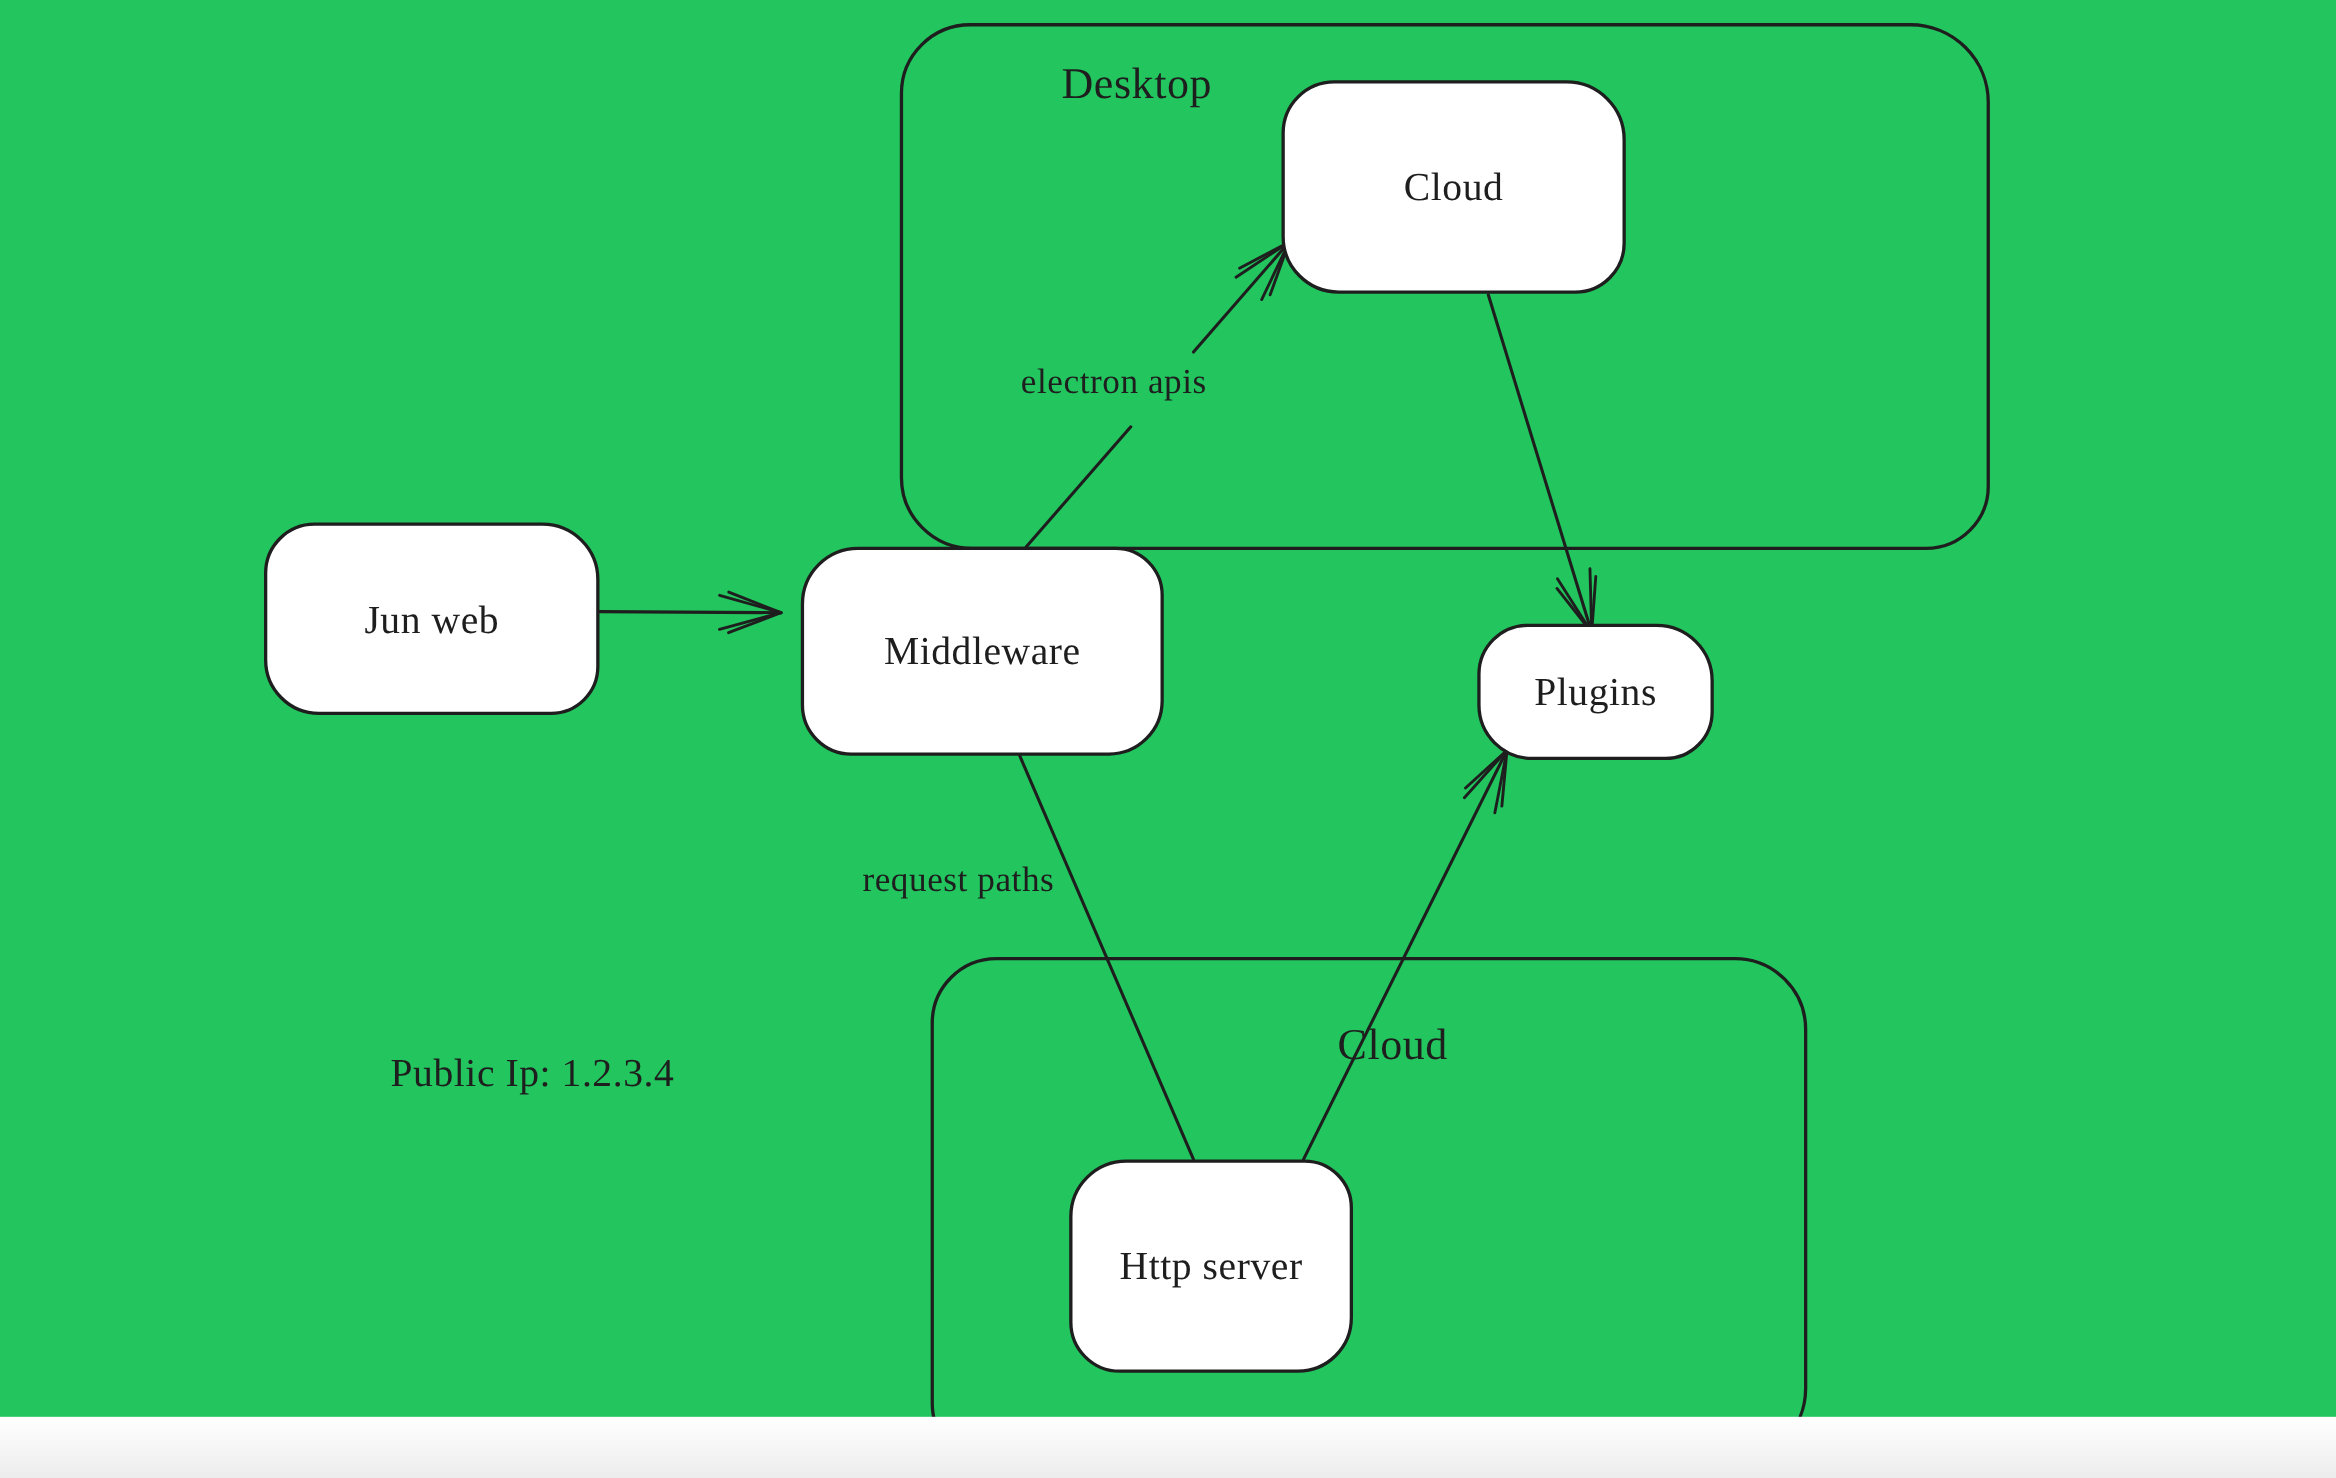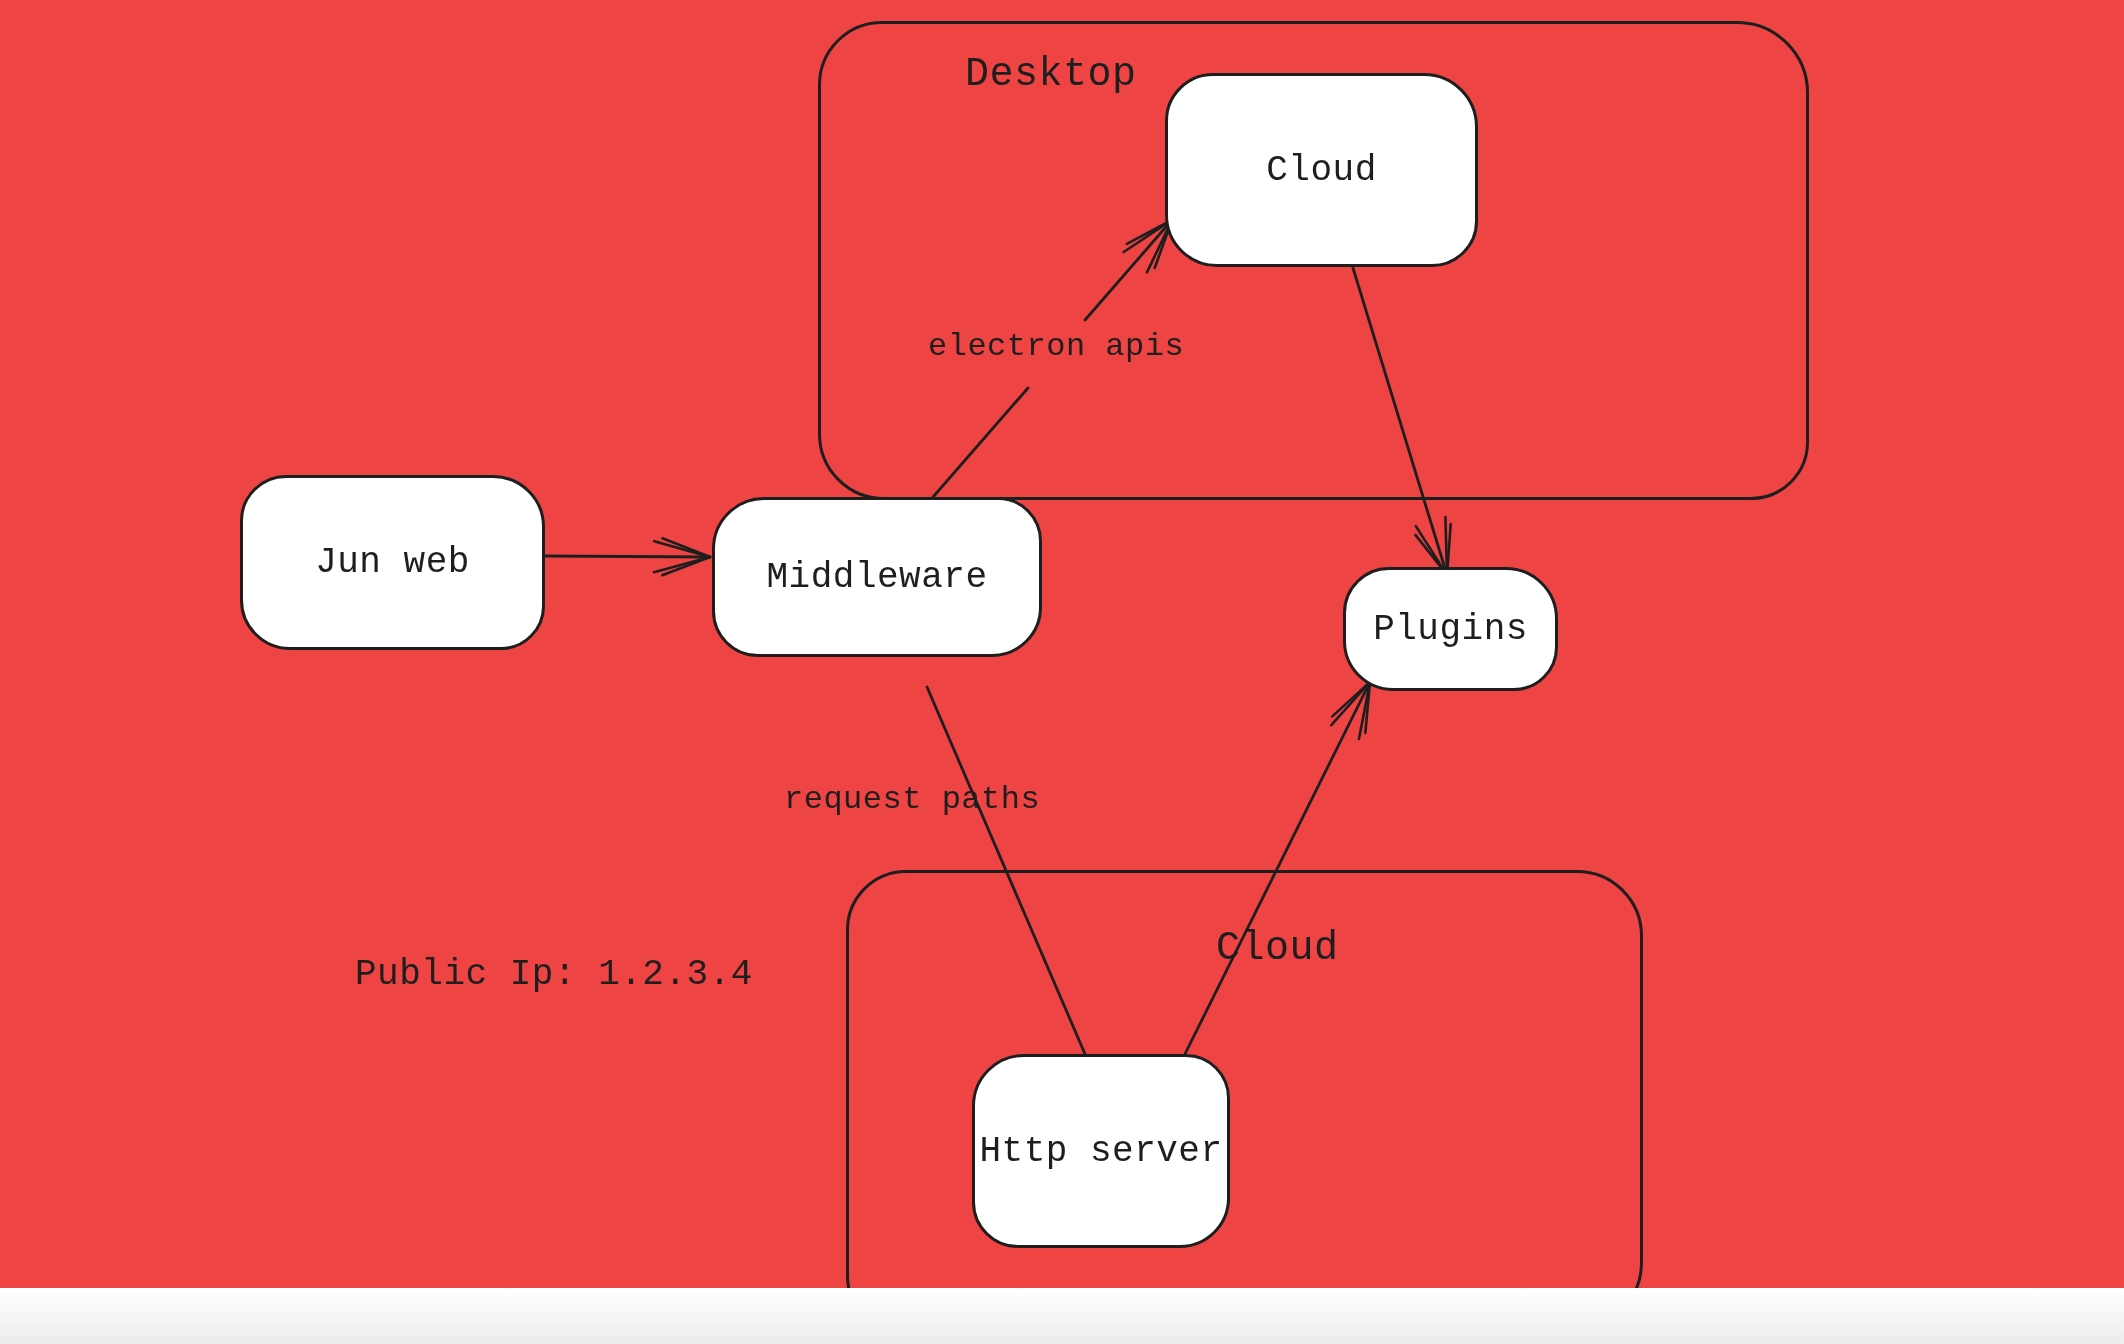--- a/index.html
+++ b/index.html
@@ -1,21 +1,21 @@
 <!DOCTYPE html>
 <html><head>
 <meta charset="utf-8">
 <style>
   html,body{margin:0;padding:0;background:#ffffff;}
   #canvas{
     position:relative;
     width:2124px;height:1344px;
     overflow:hidden;
-    background:#ef4444;
-    font-family:Liberation Mono, monospace;
+    background:#22c55e;
+    font-family:Liberation Serif, serif;
     color:#1e1e1e;
   }
   .container-box{
     position:absolute;
     border:3px solid #1e1e1e;
     background:transparent;
     box-sizing:border-box;
   }
   .container-box.desktop{border-radius:64px 72px 58px 66px;}
   .container-box.cloud{border-radius:60px 66px 70px 56px;}
@@ -100,21 +100,21 @@
         <line x1="1370" y1="682" x2="1365.3366202382888" y2="732.8265136439444" stroke="#1e1e1e" stroke-width="2.6" stroke-linecap="round"></line>
         <line x1="1370" y1="682" x2="1331.257000712751" y2="725.1622520986595" stroke="#1e1e1e" stroke-width="2.6" stroke-linecap="round"></line>
         <line x1="1370" y1="682" x2="1332.2845369282459" y2="716.3893216752401" stroke="#1e1e1e" stroke-width="2.6" stroke-linecap="round"></line>
       </g>
     </svg>
 
   <div class="node r1" style="left:240px;top:475px;width:305px;height:175px;">
     <span class="node-label">Jun web</span>
   </div>
 
-  <div class="node r2" style="left:712px;top:497px;width:330px;height:160px;">
+  <div class="node r2" style="left:728px;top:497px;width:330px;height:190px;">
     <span class="node-label">Middleware</span>
   </div>
 
   <div class="node r3" style="left:1165px;top:73px;width:313px;height:194px;">
     <span class="node-label">Cloud</span>
   </div>
 
   <div class="node r1" style="left:1343px;top:567px;width:215px;height:124px;">
     <span class="node-label">Plugins</span>
   </div>

